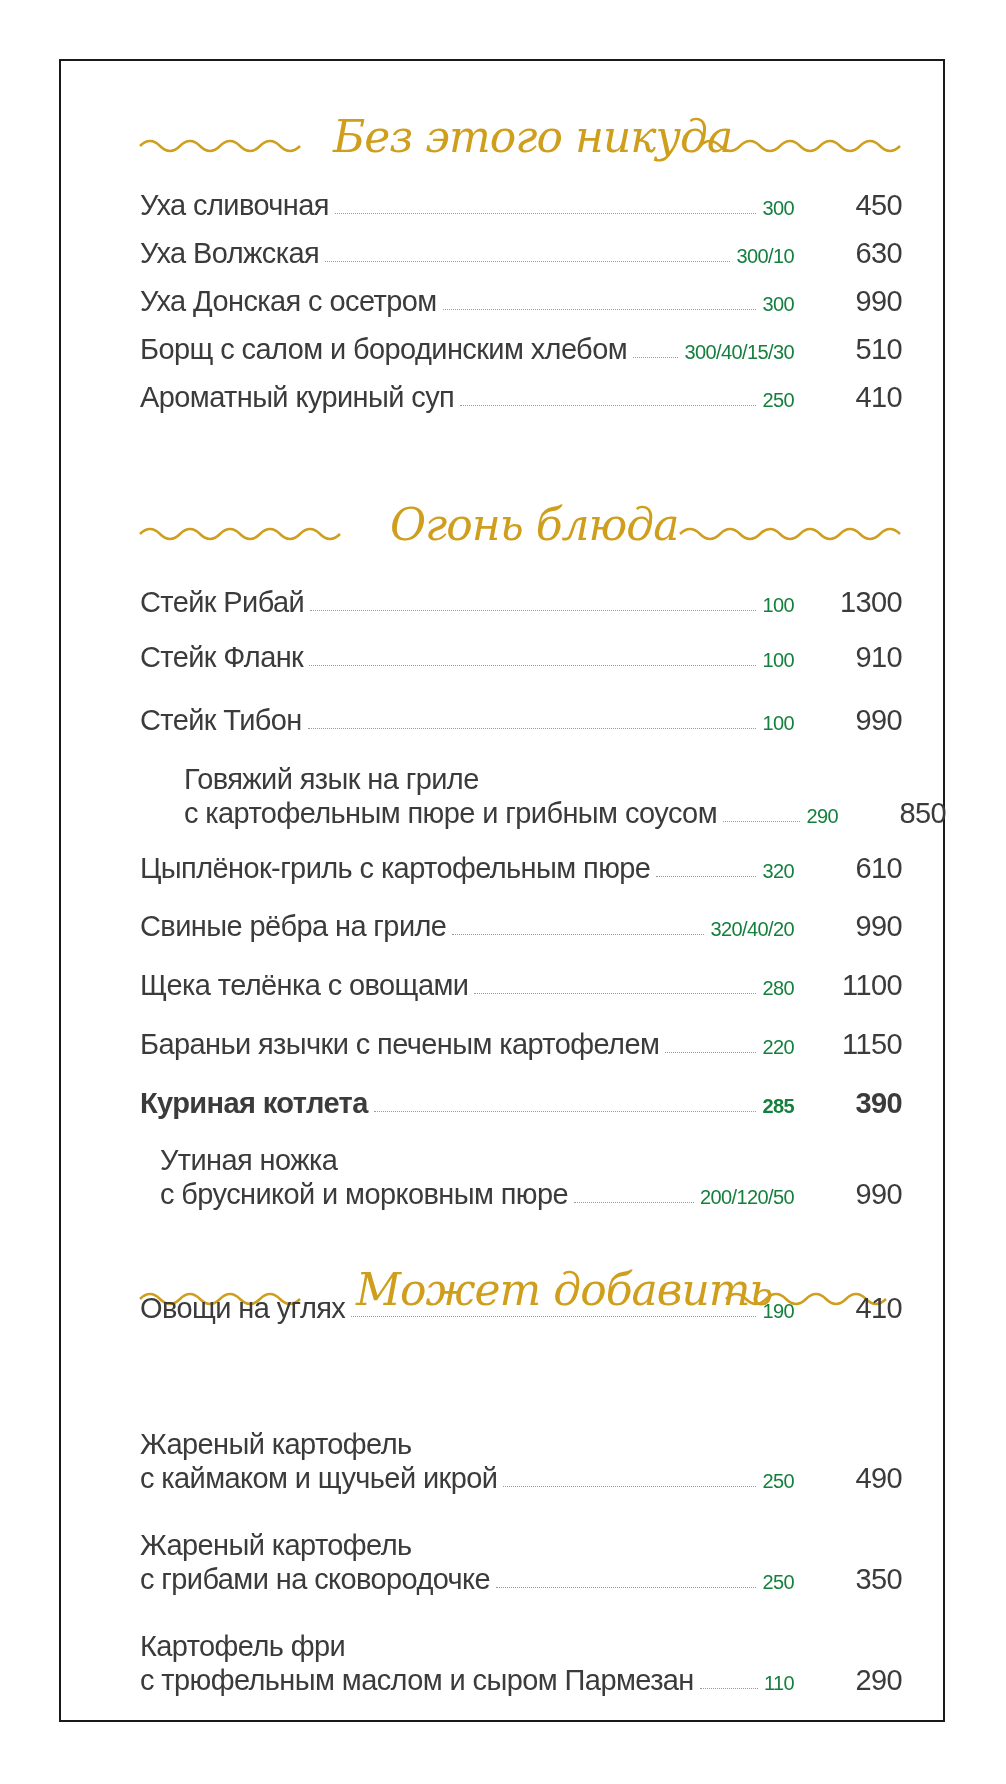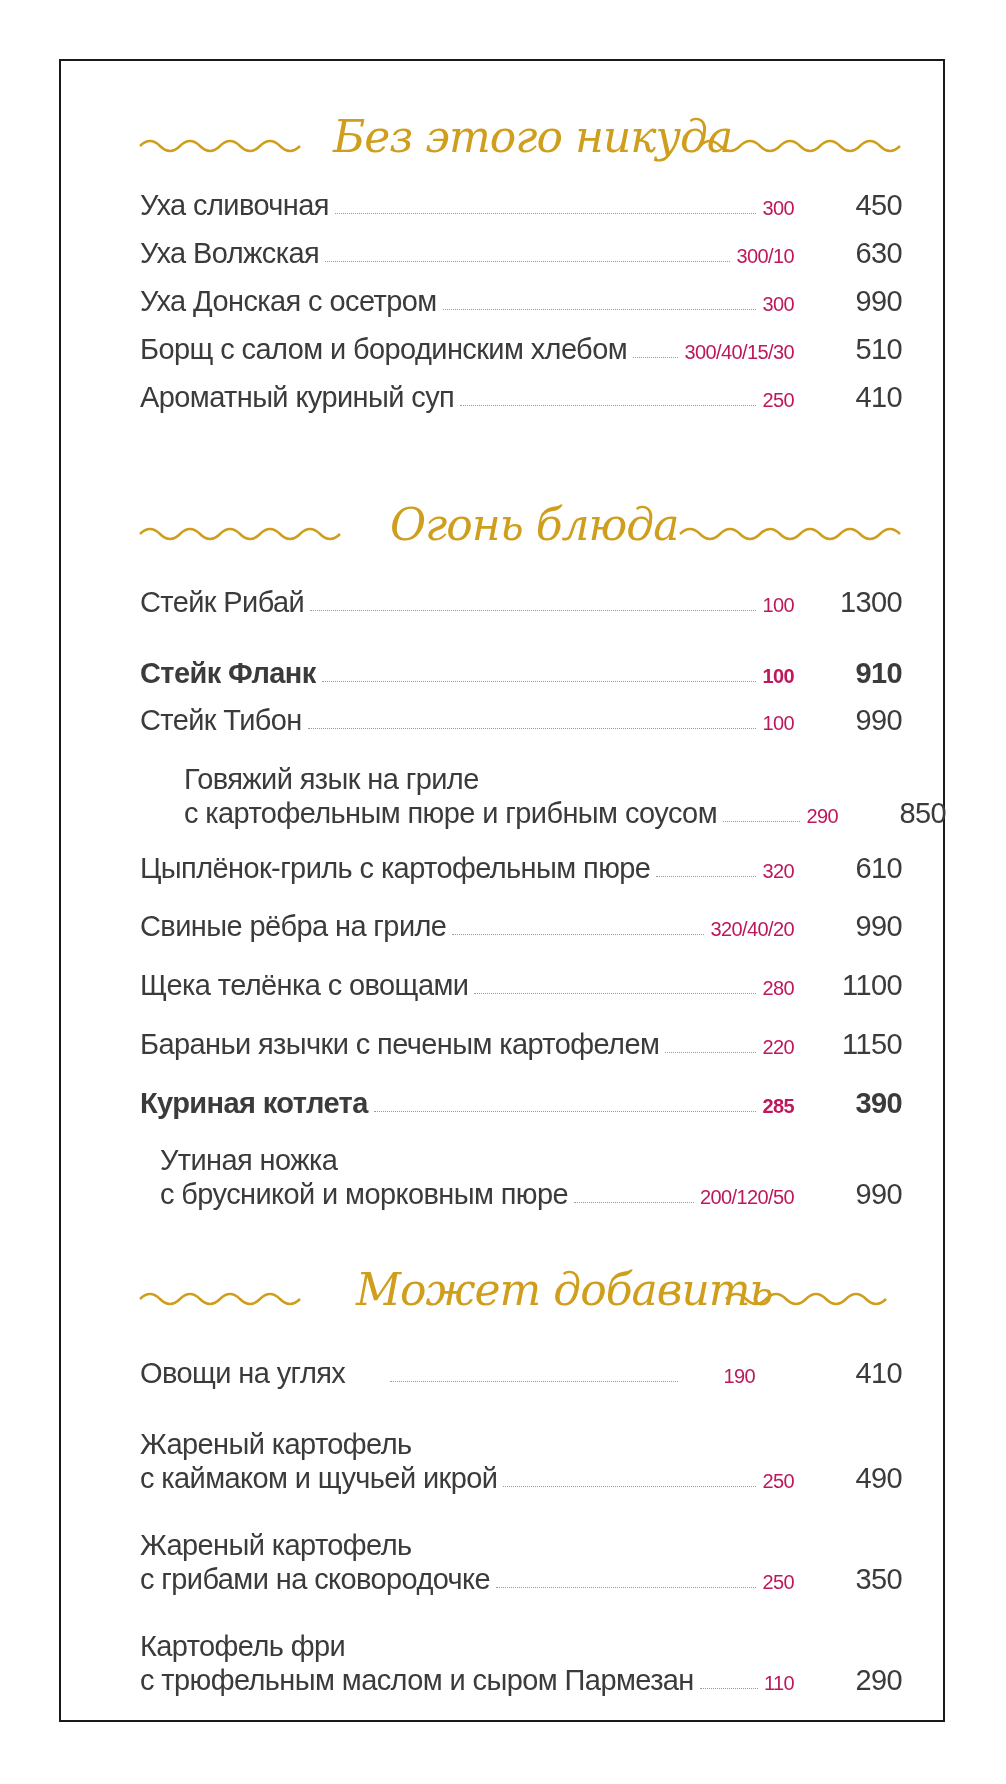--- a/index.html
+++ b/index.html
@@ -9,21 +9,21 @@
            border:2px solid #1a1a1a; box-sizing:border-box; }
   .section-head { position:absolute; left:138px; width:766px; height:90px; }
   .section-head svg.wave { position:absolute; top:0; }
   .section-title { position:absolute; top:0; height:90px; line-height:70px;
       font-family:"DejaVu Serif", serif; font-style:italic; font-size:44px;
       color:#cf9e1c; white-space:nowrap; letter-spacing:-1px; }
   .row { position:absolute; left:140px; width:762px; display:flex; align-items:flex-end;
          font-size:29px; line-height:34px; letter-spacing:-0.6px; }
   .row .name { white-space:nowrap; }
   .row .leader { flex:1; border-bottom:1px dotted #9a9a9a; margin:0 6px 8px 6px; min-width:8px; }
-  .row .weight { font-size:20px; line-height:28px; color:#be185d; white-space:nowrap; margin-right:4px; }
+  .row .weight { font-size:20px; line-height:28px; color:#15803d; white-space:nowrap; margin-right:4px; }
   .row .price { width:104px; text-align:right; white-space:nowrap; }
   .wl { display:flex; align-items:flex-end; flex:1; }
 </style>
 </head>
 <body>
 
 <div class="frame"></div>
 
 <div class="section-head" style="top:102px;text-decoration:underline;">
   <svg class="wave" style="left:0;top:30px" width="172" height="24" viewBox="0 0 172 24">
@@ -75,21 +75,21 @@
       <path d="M2 14 q10 -10 20 0 t20 0 t20 0 t20 0 t20 0 t20 0 t20 0 t20 0 t20 0 t20 0 t20 0" fill="none" stroke="#cf9e1c" stroke-width="2.5"></path>
     </svg>
 </div>
 
 <div class="row" style="top:585px;">
   <span class="name">Стейк Рибай</span>
   <span class="leader"></span>
   <span class="weight">100</span>
   <span class="price">1300</span>
 </div>
-<div class="row" style="top:656px;font-weight:bold;">
+<div class="row" style="top:640px;">
   <span class="name">Стейк Фланк</span>
   <span class="leader"></span>
   <span class="weight">100</span>
   <span class="price">910</span>
 </div>
 <div class="row" style="top:703px;">
   <span class="name">Стейк Тибон</span>
   <span class="leader"></span>
   <span class="weight">100</span>
   <span class="price">990</span>
@@ -150,21 +150,21 @@
 <div class="section-head" style="top:1255px;">
   <svg class="wave" style="left:0;top:30px" width="172" height="24" viewBox="0 0 172 24">
       <path d="M2 14 q10 -10 20 0 t20 0 t20 0 t20 0 t20 0 t20 0 t20 0 t20 0" fill="none" stroke="#cf9e1c" stroke-width="2.5"></path>
     </svg>
   <div class="section-title" style="left:218px;">Может добавить</div>
   <svg class="wave" style="left:586px;top:30px" width="180" height="24" viewBox="0 0 180 24">
       <path d="M2 14 q10 -10 20 0 t20 0 t20 0 t20 0 t20 0 t20 0 t20 0 t20 0" fill="none" stroke="#cf9e1c" stroke-width="2.5"></path>
     </svg>
 </div>
 
-<div class="row" style="top:1356px;gap:39px;">
+<div class="row" style="top:1291px;">
   <span class="name">Овощи на углях</span>
   <span class="leader"></span>
   <span class="weight">190</span>
   <span class="price">410</span>
 </div>
 <div class="row multi" style="top:1427px;">
   <div class="wl" style="flex-direction:column;align-items:stretch;">
     <span class="name">Жареный картофель</span>
     <div class="wl">
       <span class="name">с каймаком и щучьей икрой</span>

